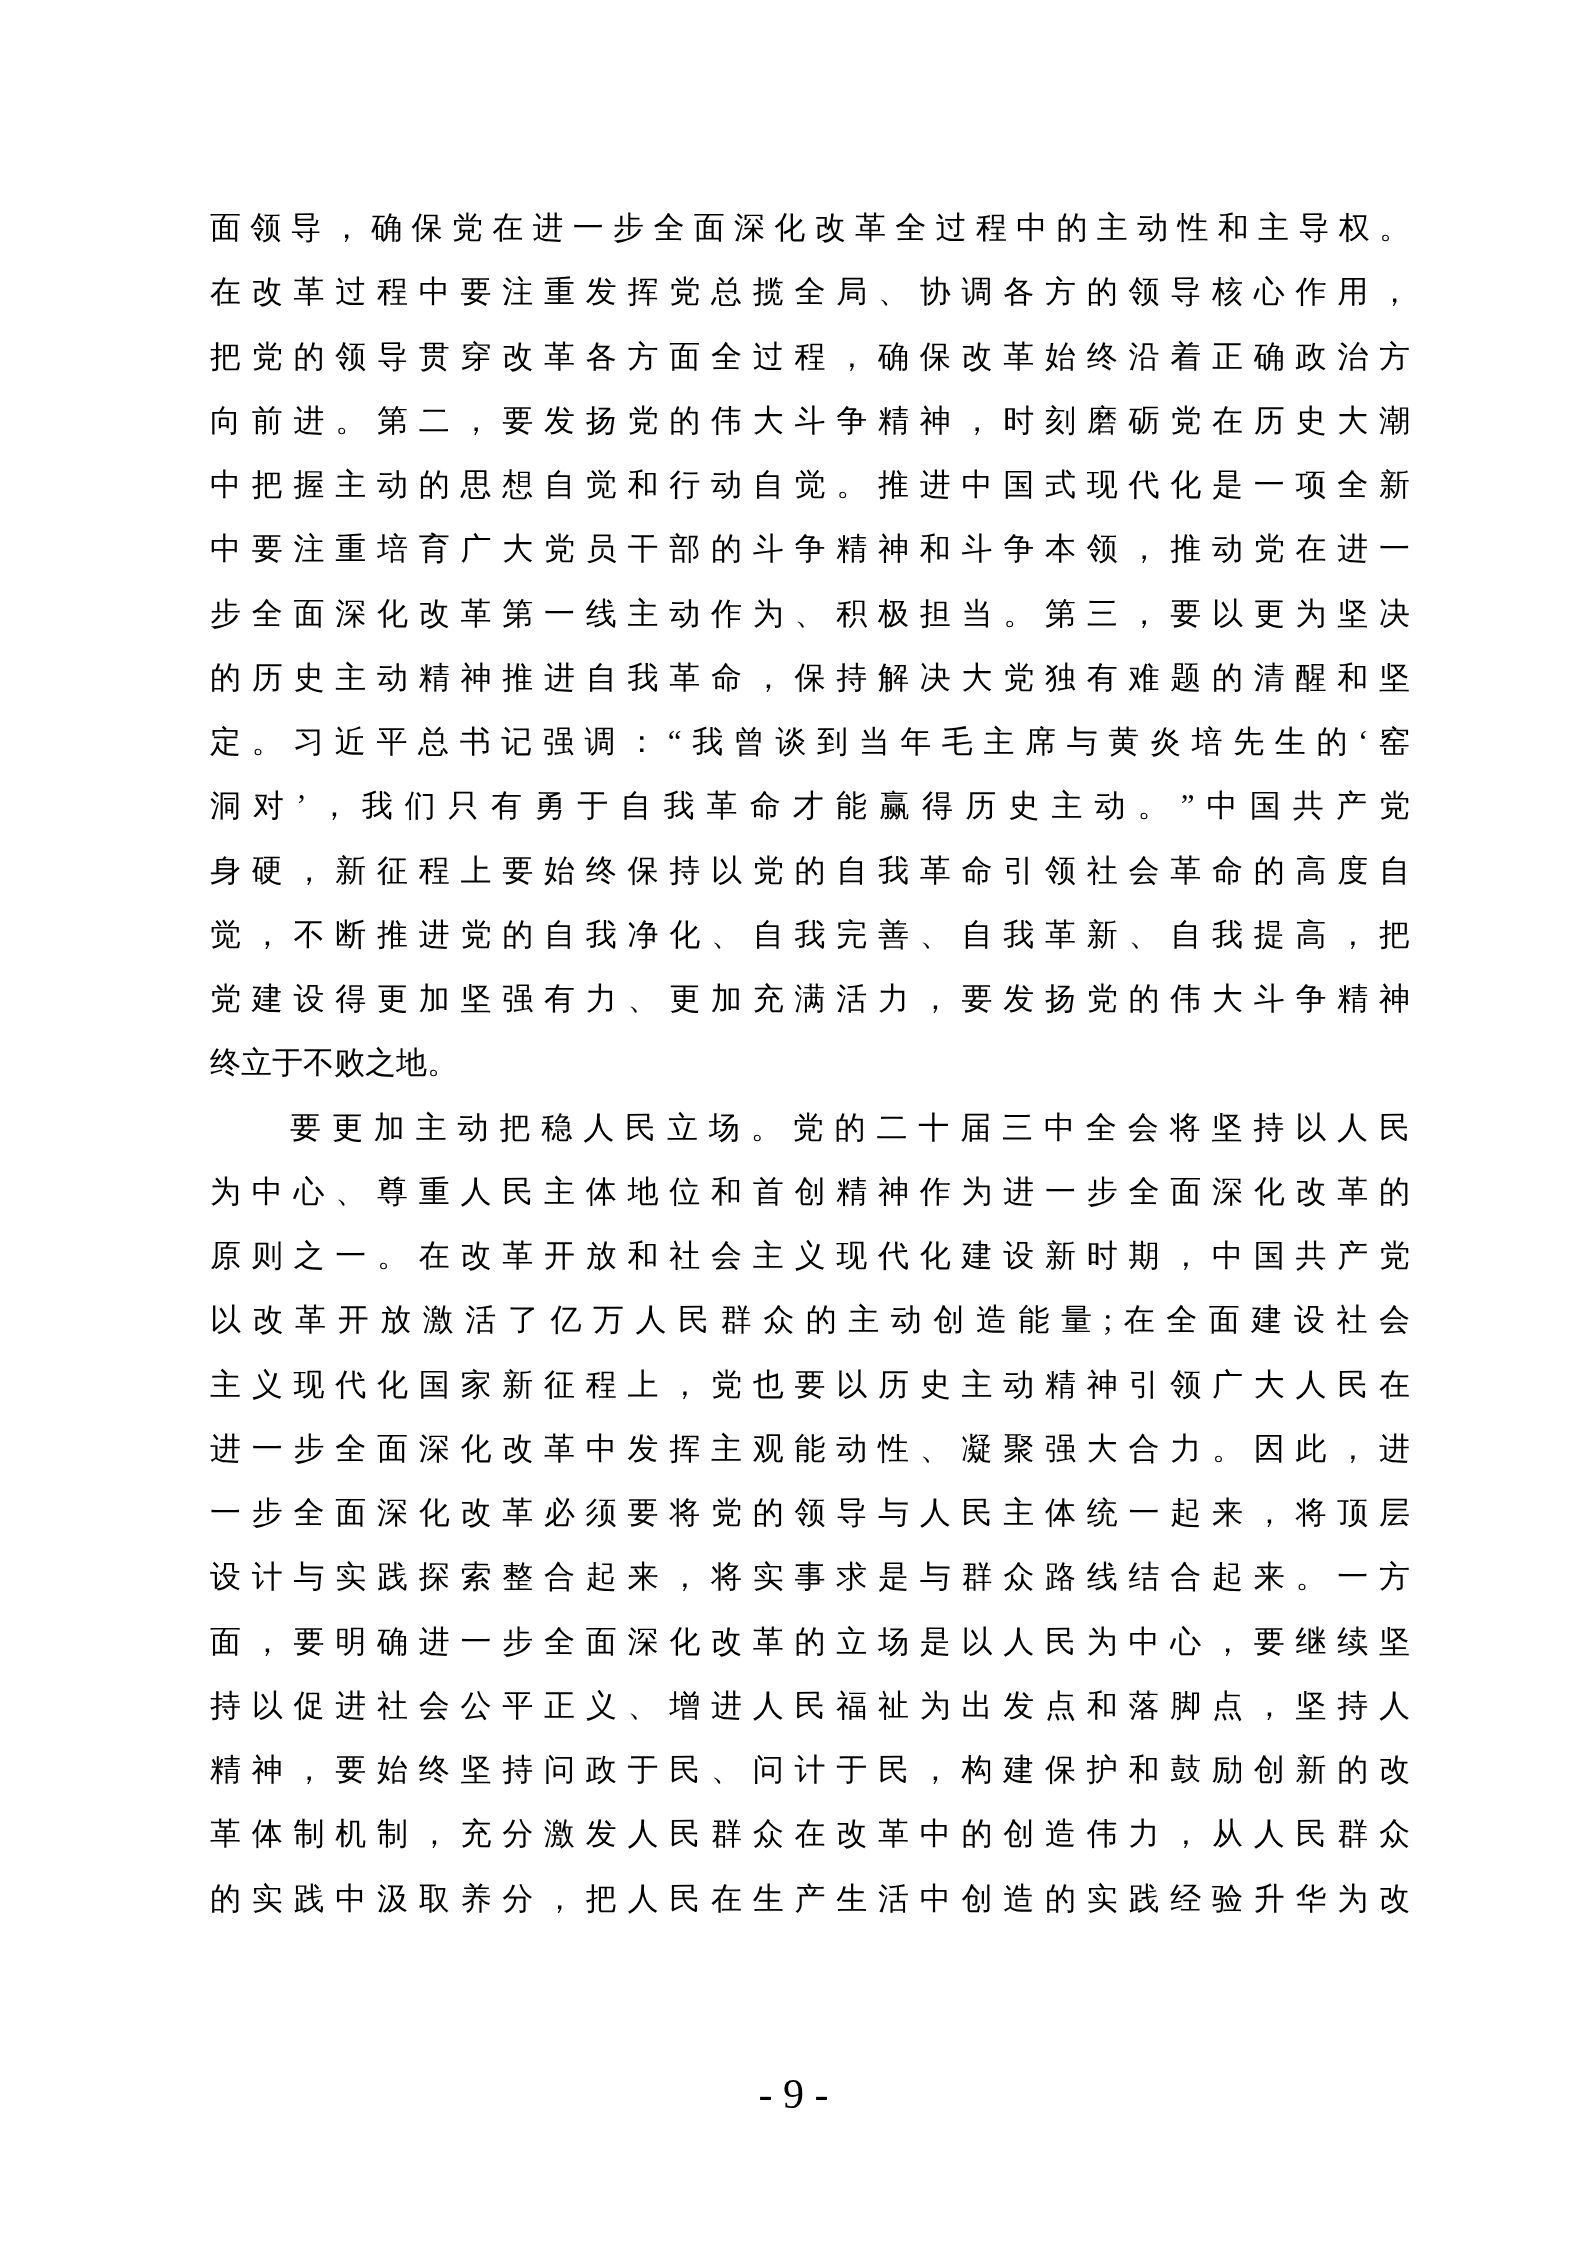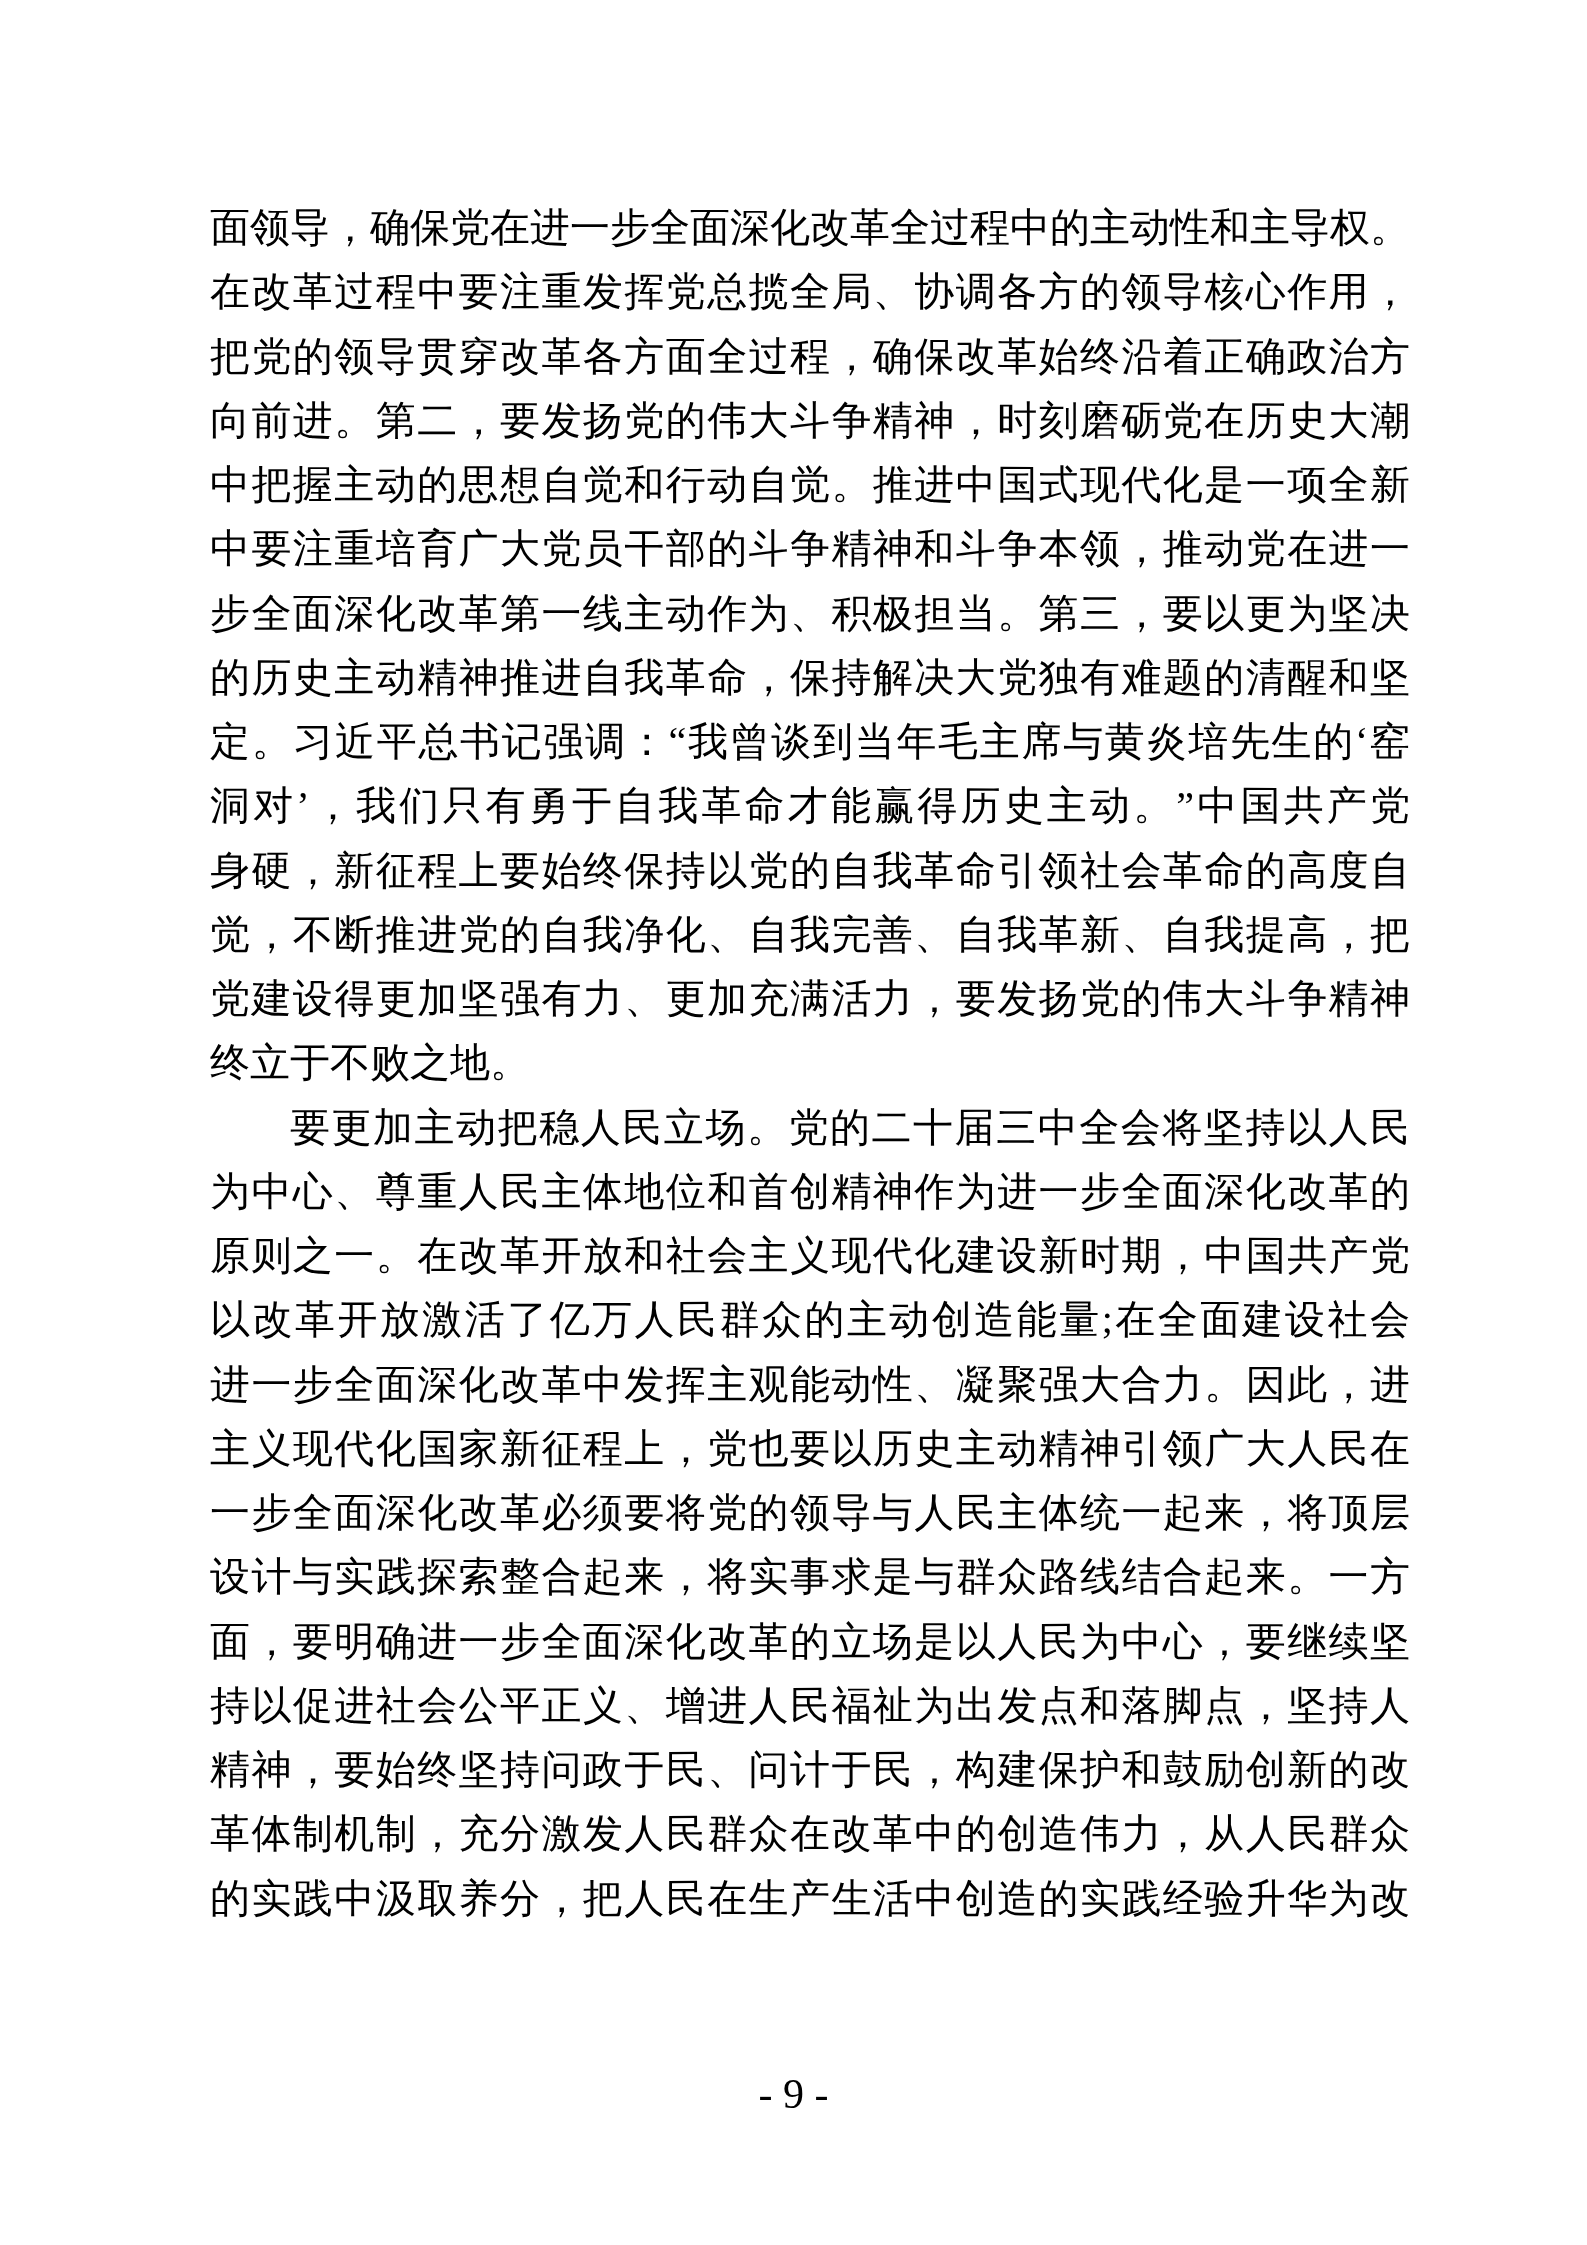--- a/index.html
+++ b/index.html
@@ -19,21 +19,21 @@
   }
   .text-block {
     position: absolute;
     left: 210px;
     top: 196px;
     width: 1200px;
   }
   .doc-line {
     height: 64.25px;
     line-height: 64.25px;
-    font-size: 40px;
+    font-size: 31px;
     text-align: justify;
     text-align-last: justify;
     text-justify: inter-character;
     word-break: keep-all;
     white-space: normal;
     overflow: hidden;
   }
   .doc-line.indent {
     text-indent: 80px;
   }
@@ -67,22 +67,22 @@
       <div class="doc-line">定。习近平总书记强调：“我曾谈到当年毛主席与黄炎培先生的‘窑</div>
       <div class="doc-line">洞对’，我们只有勇于自我革命才能赢得历史主动。”中国共产党</div>
       <div class="doc-line">身硬，新征程上要始终保持以党的自我革命引领社会革命的高度自</div>
       <div class="doc-line">觉，不断推进党的自我净化、自我完善、自我革新、自我提高，把</div>
       <div class="doc-line">党建设得更加坚强有力、更加充满活力，要发扬党的伟大斗争精神</div>
       <div class="doc-line no-just">终立于不败之地。</div>
       <div class="doc-line indent">要更加主动把稳人民立场。党的二十届三中全会将坚持以人民</div>
       <div class="doc-line">为中心、尊重人民主体地位和首创精神作为进一步全面深化改革的</div>
       <div class="doc-line">原则之一。在改革开放和社会主义现代化建设新时期，中国共产党</div>
       <div class="doc-line">以改革开放激活了亿万人民群众的主动创造能量;在全面建设社会</div>
+      <div class="doc-line">主义现代化国家新征程上，党也要以历史主动精神引领广大人民在</div>
       <div class="doc-line">进一步全面深化改革中发挥主观能动性、凝聚强大合力。因此，进</div>
-      <div class="doc-line">主义现代化国家新征程上，党也要以历史主动精神引领广大人民在</div>
       <div class="doc-line">一步全面深化改革必须要将党的领导与人民主体统一起来，将顶层</div>
       <div class="doc-line">设计与实践探索整合起来，将实事求是与群众路线结合起来。一方</div>
       <div class="doc-line">面，要明确进一步全面深化改革的立场是以人民为中心，要继续坚</div>
       <div class="doc-line">持以促进社会公平正义、增进人民福祉为出发点和落脚点，坚持人</div>
       <div class="doc-line">精神，要始终坚持问政于民、问计于民，构建保护和鼓励创新的改</div>
       <div class="doc-line">革体制机制，充分激发人民群众在改革中的创造伟力，从人民群众</div>
       <div class="doc-line">的实践中汲取养分，把人民在生产生活中创造的实践经验升华为改</div>
     </div>
   <div class="page-number">- 9 -</div>
 </div>

